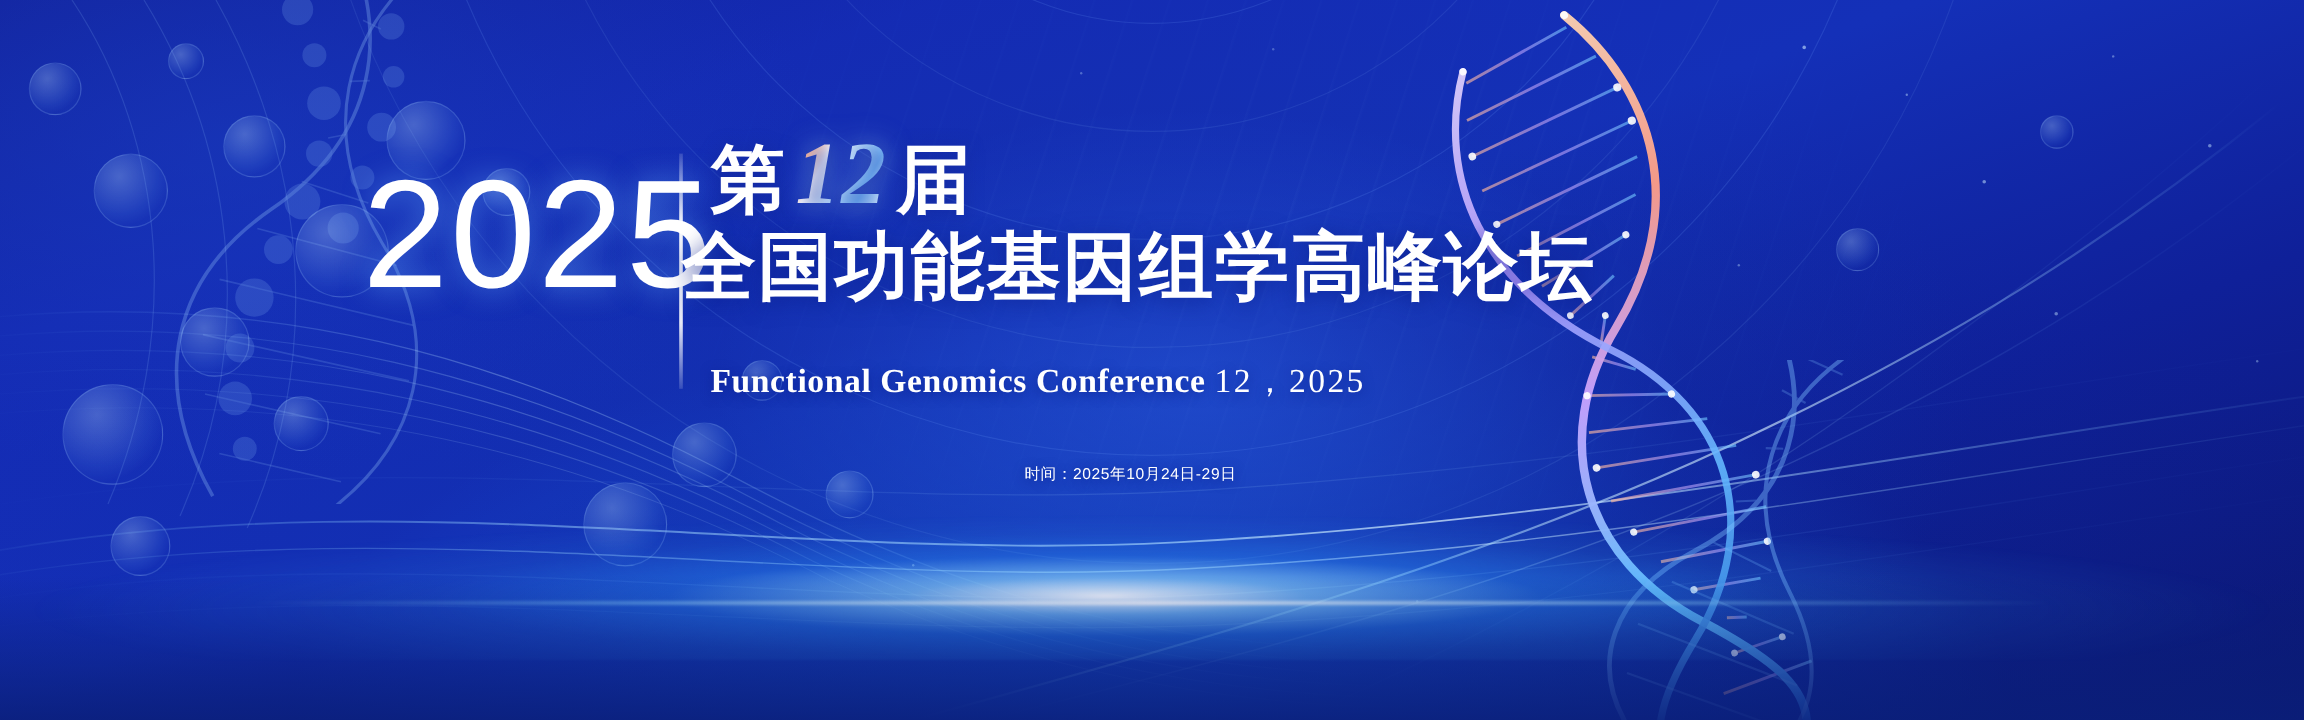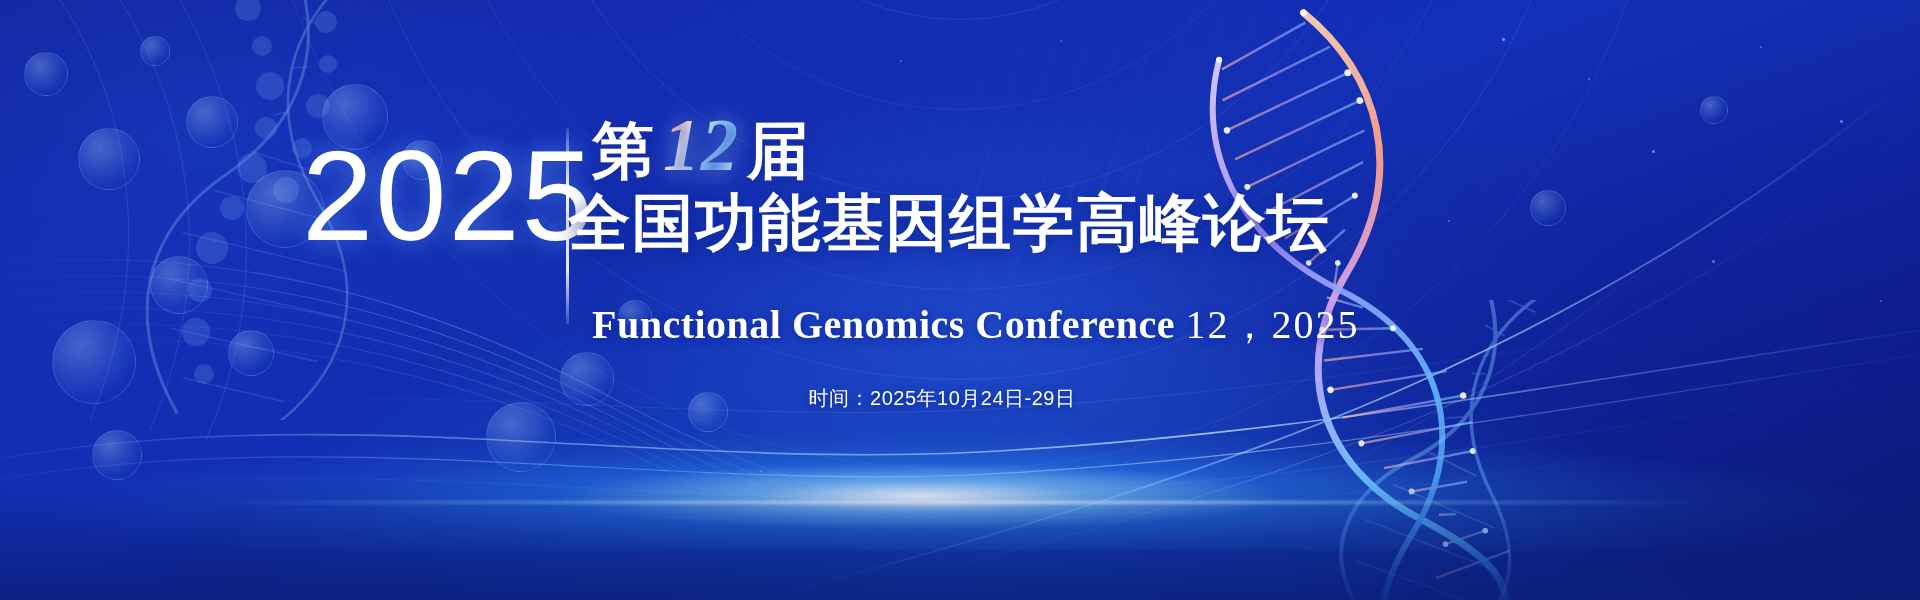--- a/index.html
+++ b/index.html
@@ -127,35 +127,35 @@
     font-size:62px; line-height:1; font-weight:bold;
     color:#ffffff;
     letter-spacing:1.5px;
     white-space:nowrap;
     text-shadow:0 3px 18px rgba(10,30,140,0.75);
   }
 
   .line-en {
     position:absolute; left:592px; top:305px;
     font-family:"Liberation Serif", serif;
-    font-size:40px; line-height:1;
+    font-size:28px; line-height:1;
     font-weight:bold;
     color:#ffffff;
     letter-spacing:0.5px;
     white-space:nowrap;
     text-shadow:0 2px 10px rgba(10,30,140,0.7);
     text-align:center;
   }
   .line-en .yr { font-weight:normal; letter-spacing:2px; }
 
   .meta {
     position:absolute; left:592px; width:700px;
     text-align:center;
     color:#ffffff;
-    font-size:20px; line-height:1;
+    font-size:13px; line-height:1;
     letter-spacing:0.5px;
     white-space:nowrap;
     text-shadow:0 2px 9px rgba(10,30,140,0.85);
   }
   .meta.time { top:388px; }
   .meta.place { top:430px; }
 </style>
 </head>
 <body>
 

